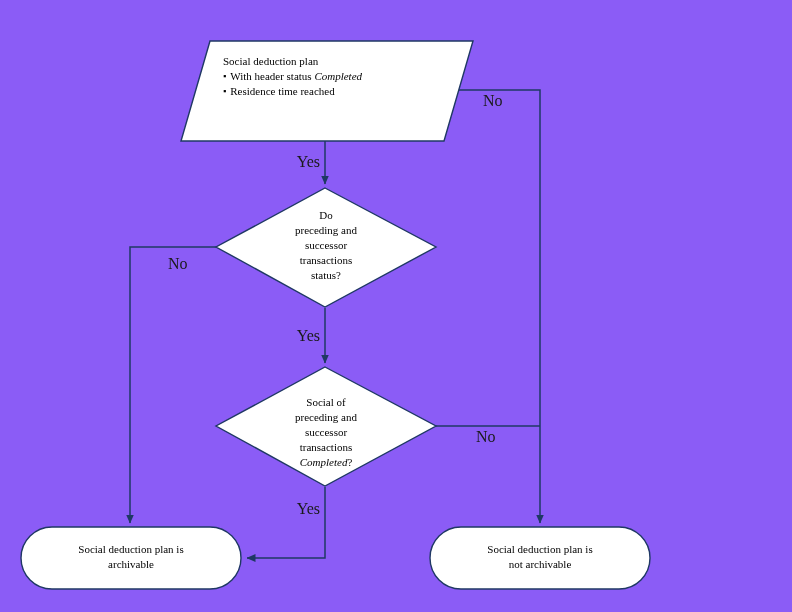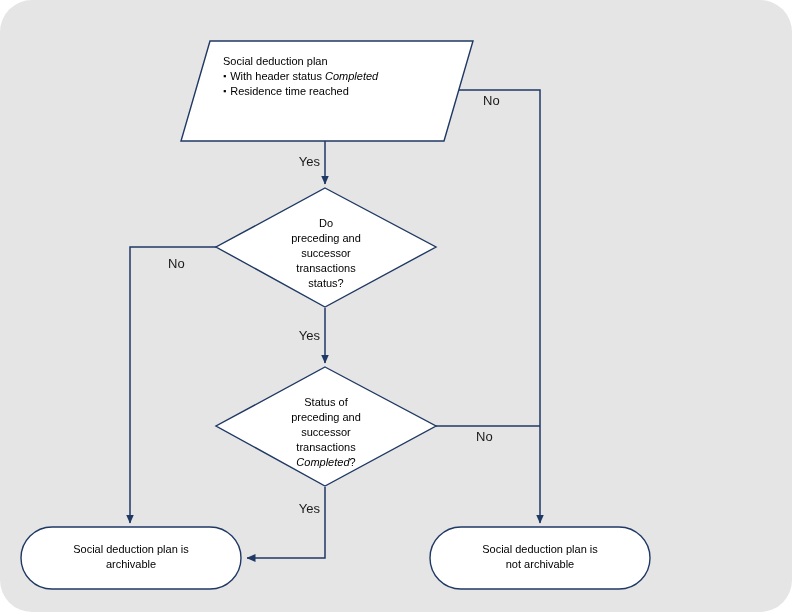--- a/index.html
+++ b/index.html
@@ -1,47 +1,46 @@
 <!DOCTYPE html>
 <html><head>
 <meta charset="utf-8">
 <style>
   html,body{margin:0;padding:0;background:#fff;}
   .canvas{
     position:relative;
     width:792px;height:612px;
-    background:#e5e5e5;
-    font-family:Liberation Sans, sans-serif;
+    background:#8b5cf6;
+    font-family:Liberation Serif, serif;
     color:#000;
     overflow:hidden;
-    border-radius:32px;
   }
   .canvas svg{position:absolute;left:0;top:0;}
   .shape{fill:#ffffff;stroke:#1F3864;stroke-width:1.4;}
   .conn{fill:none;stroke:#1F3864;stroke-width:1.5;}
   .txt{
     position:absolute;
     font-size:11px;
     line-height:15px;
     color:#000;
   }
   .center{text-align:center;}
   .lbl{
     position:absolute;
-    font-size:13px;
+    font-size:16px;
     line-height:14px;
     white-space:nowrap;
     color:#1a1a1a;
   }
   .lbl.ralign{text-align:right;width:58px;}
   .bullet{display:inline-block;margin-right:4px;font-size:9px;vertical-align:1px;}
   i{font-style:italic;text-align:right;}
   
   .start-text{left:223px;top:54px;width:240px;}
-  .d1-text{left:251px;top:216px;width:150px;}
+  .d1-text{left:251px;top:208px;width:150px;}
   .d2-text{left:251px;top:395px;width:150px;}
   .end-left-text{left:21px;top:542px;width:220px;}
   .end-right-text{left:430px;top:542px;width:220px;}
   .lbl-yes1{left:262px;top:155px;}
   .lbl-no-top{left:483px;top:94px;}
   .lbl-no-left{left:168px;top:257px;}
   .lbl-yes2{left:262px;top:329px;}
   .lbl-no-mid{left:476px;top:430px;}
   .lbl-yes3{left:262px;top:502px;}
 </style>
@@ -79,21 +78,21 @@
 
   <div class="txt center d1-text">
     <div>Do</div>
     <div>preceding and</div>
     <div>successor</div>
     <div>transactions</div>
     <div>status?</div>
   </div>
 
   <div class="txt center d2-text">
-    <div>Status of</div>
+    <div>Social of</div>
     <div>preceding and</div>
     <div>successor</div>
     <div>transactions</div>
     <div><i>Completed</i><span>?</span></div>
   </div>
 
   <div class="txt center end-left-text">
     <div>Social deduction plan is</div>
     <div>archivable</div>
   </div>

